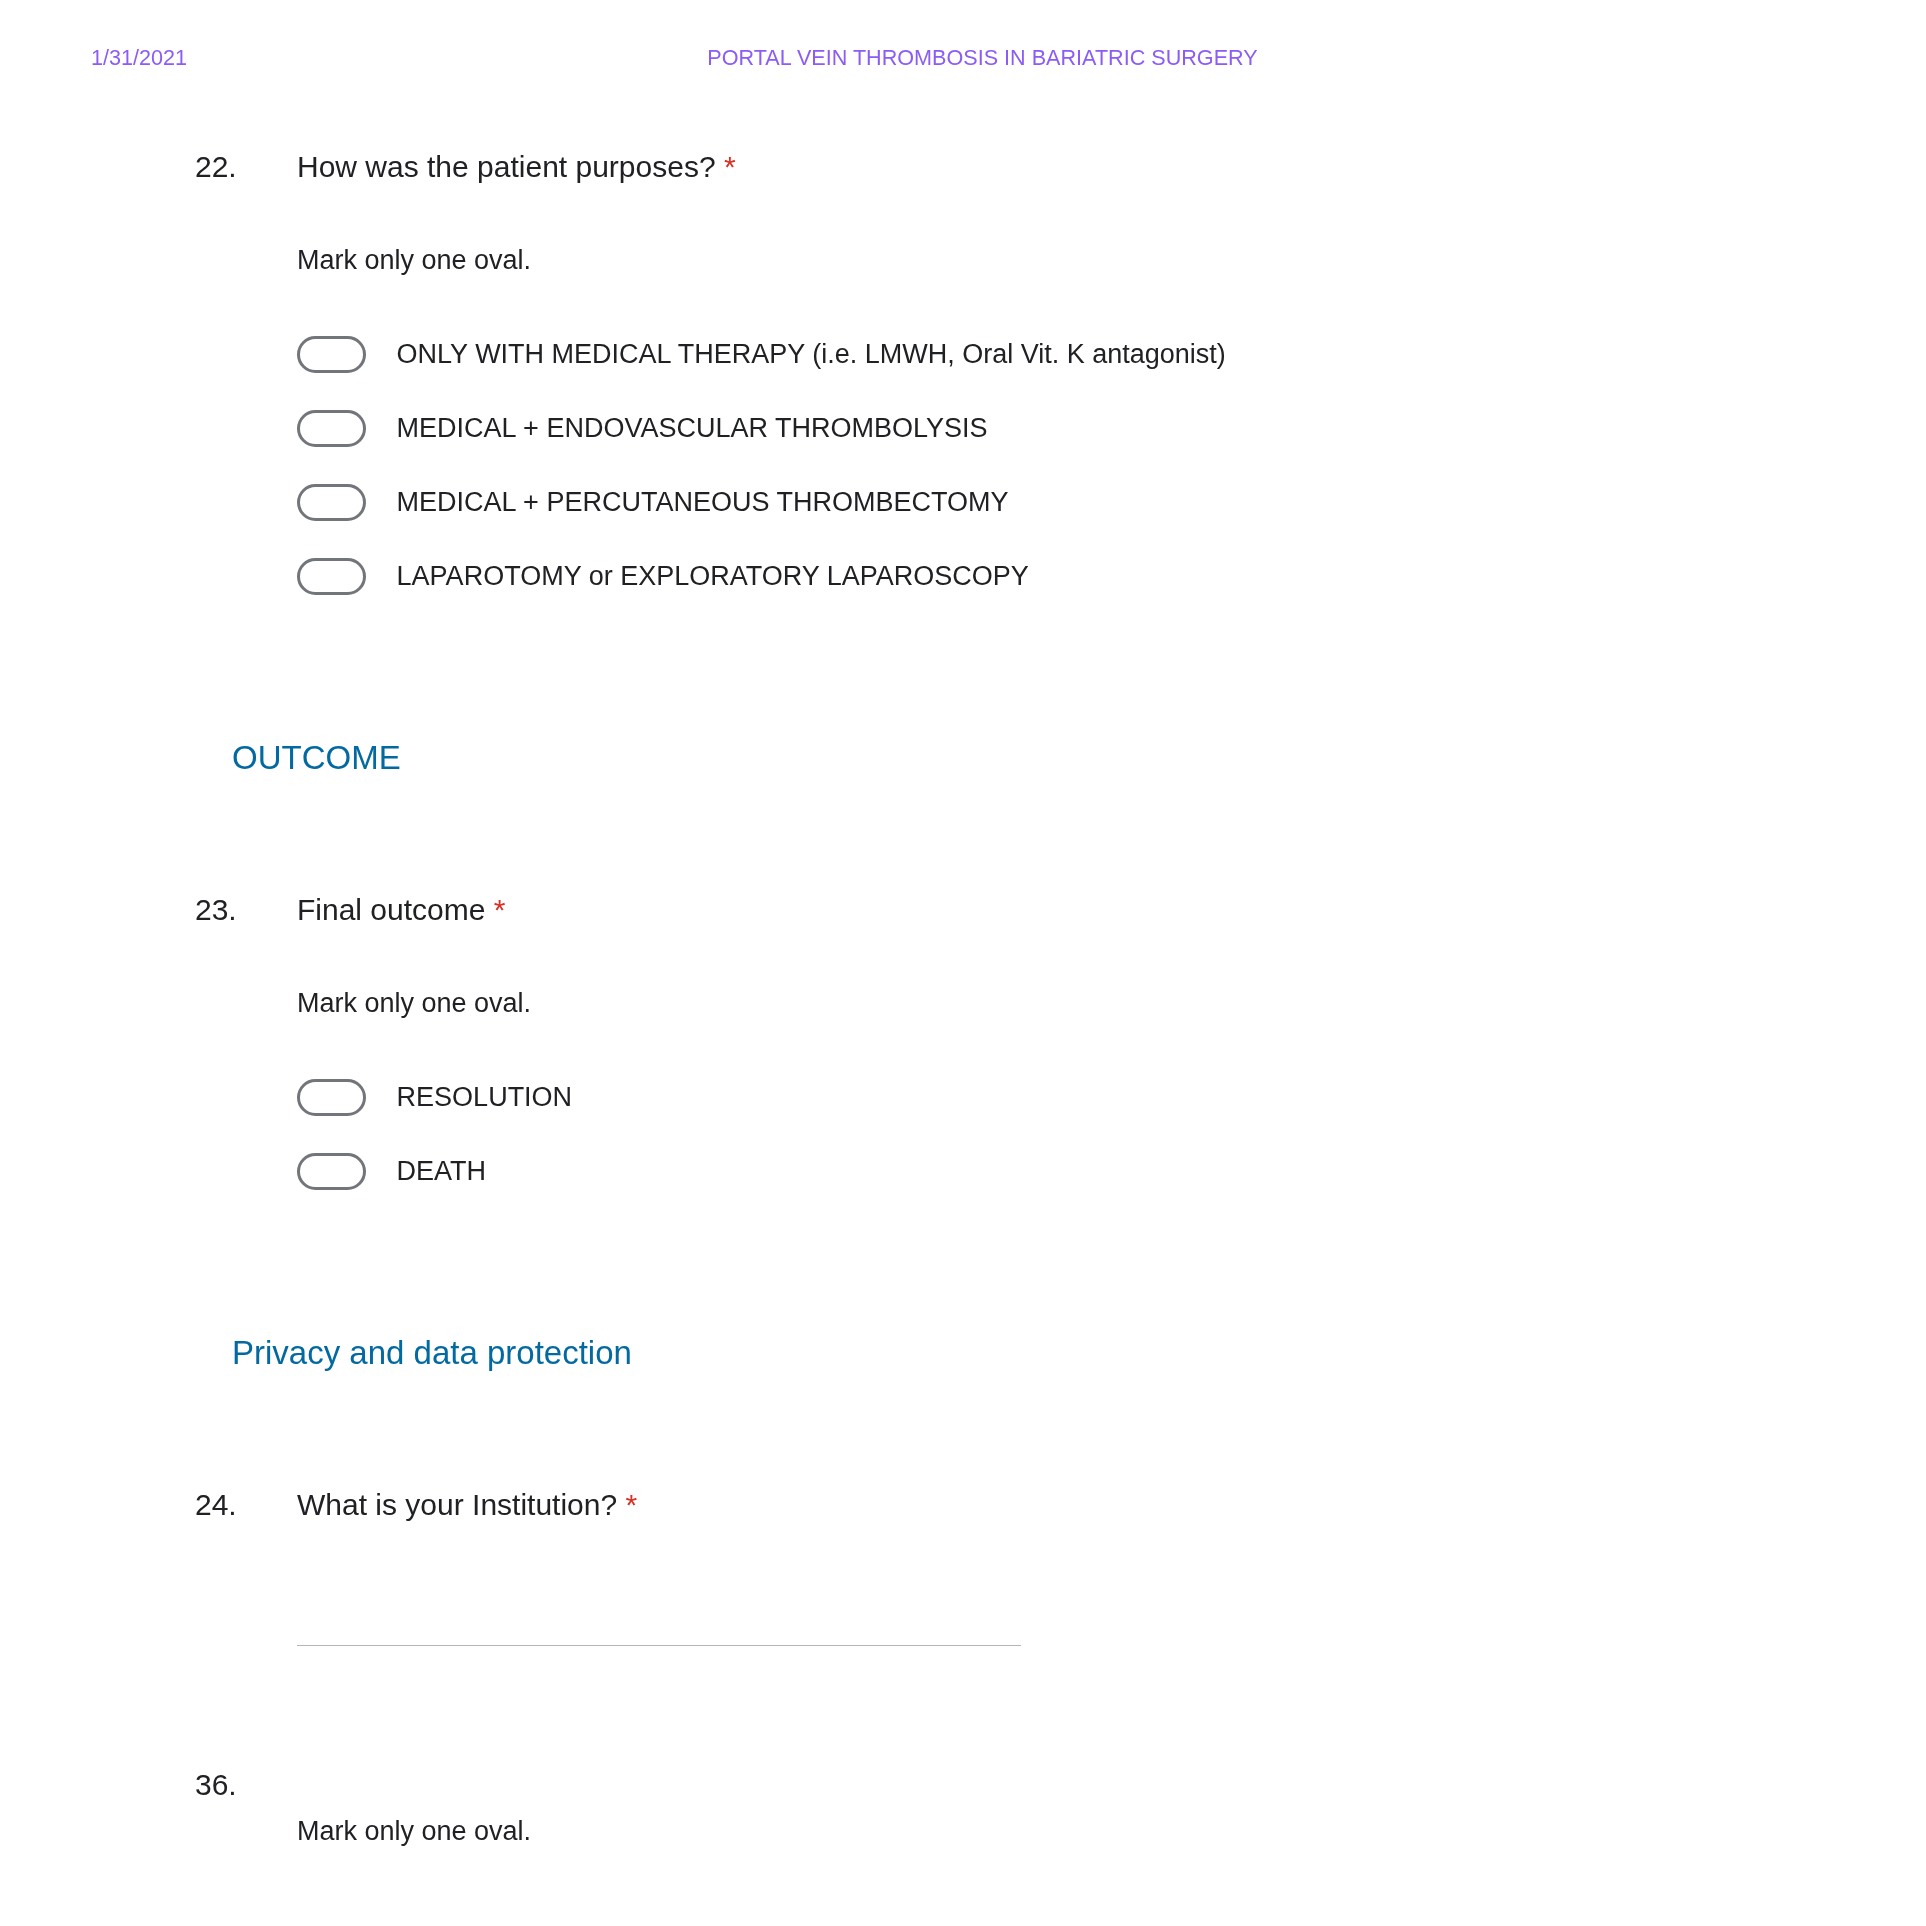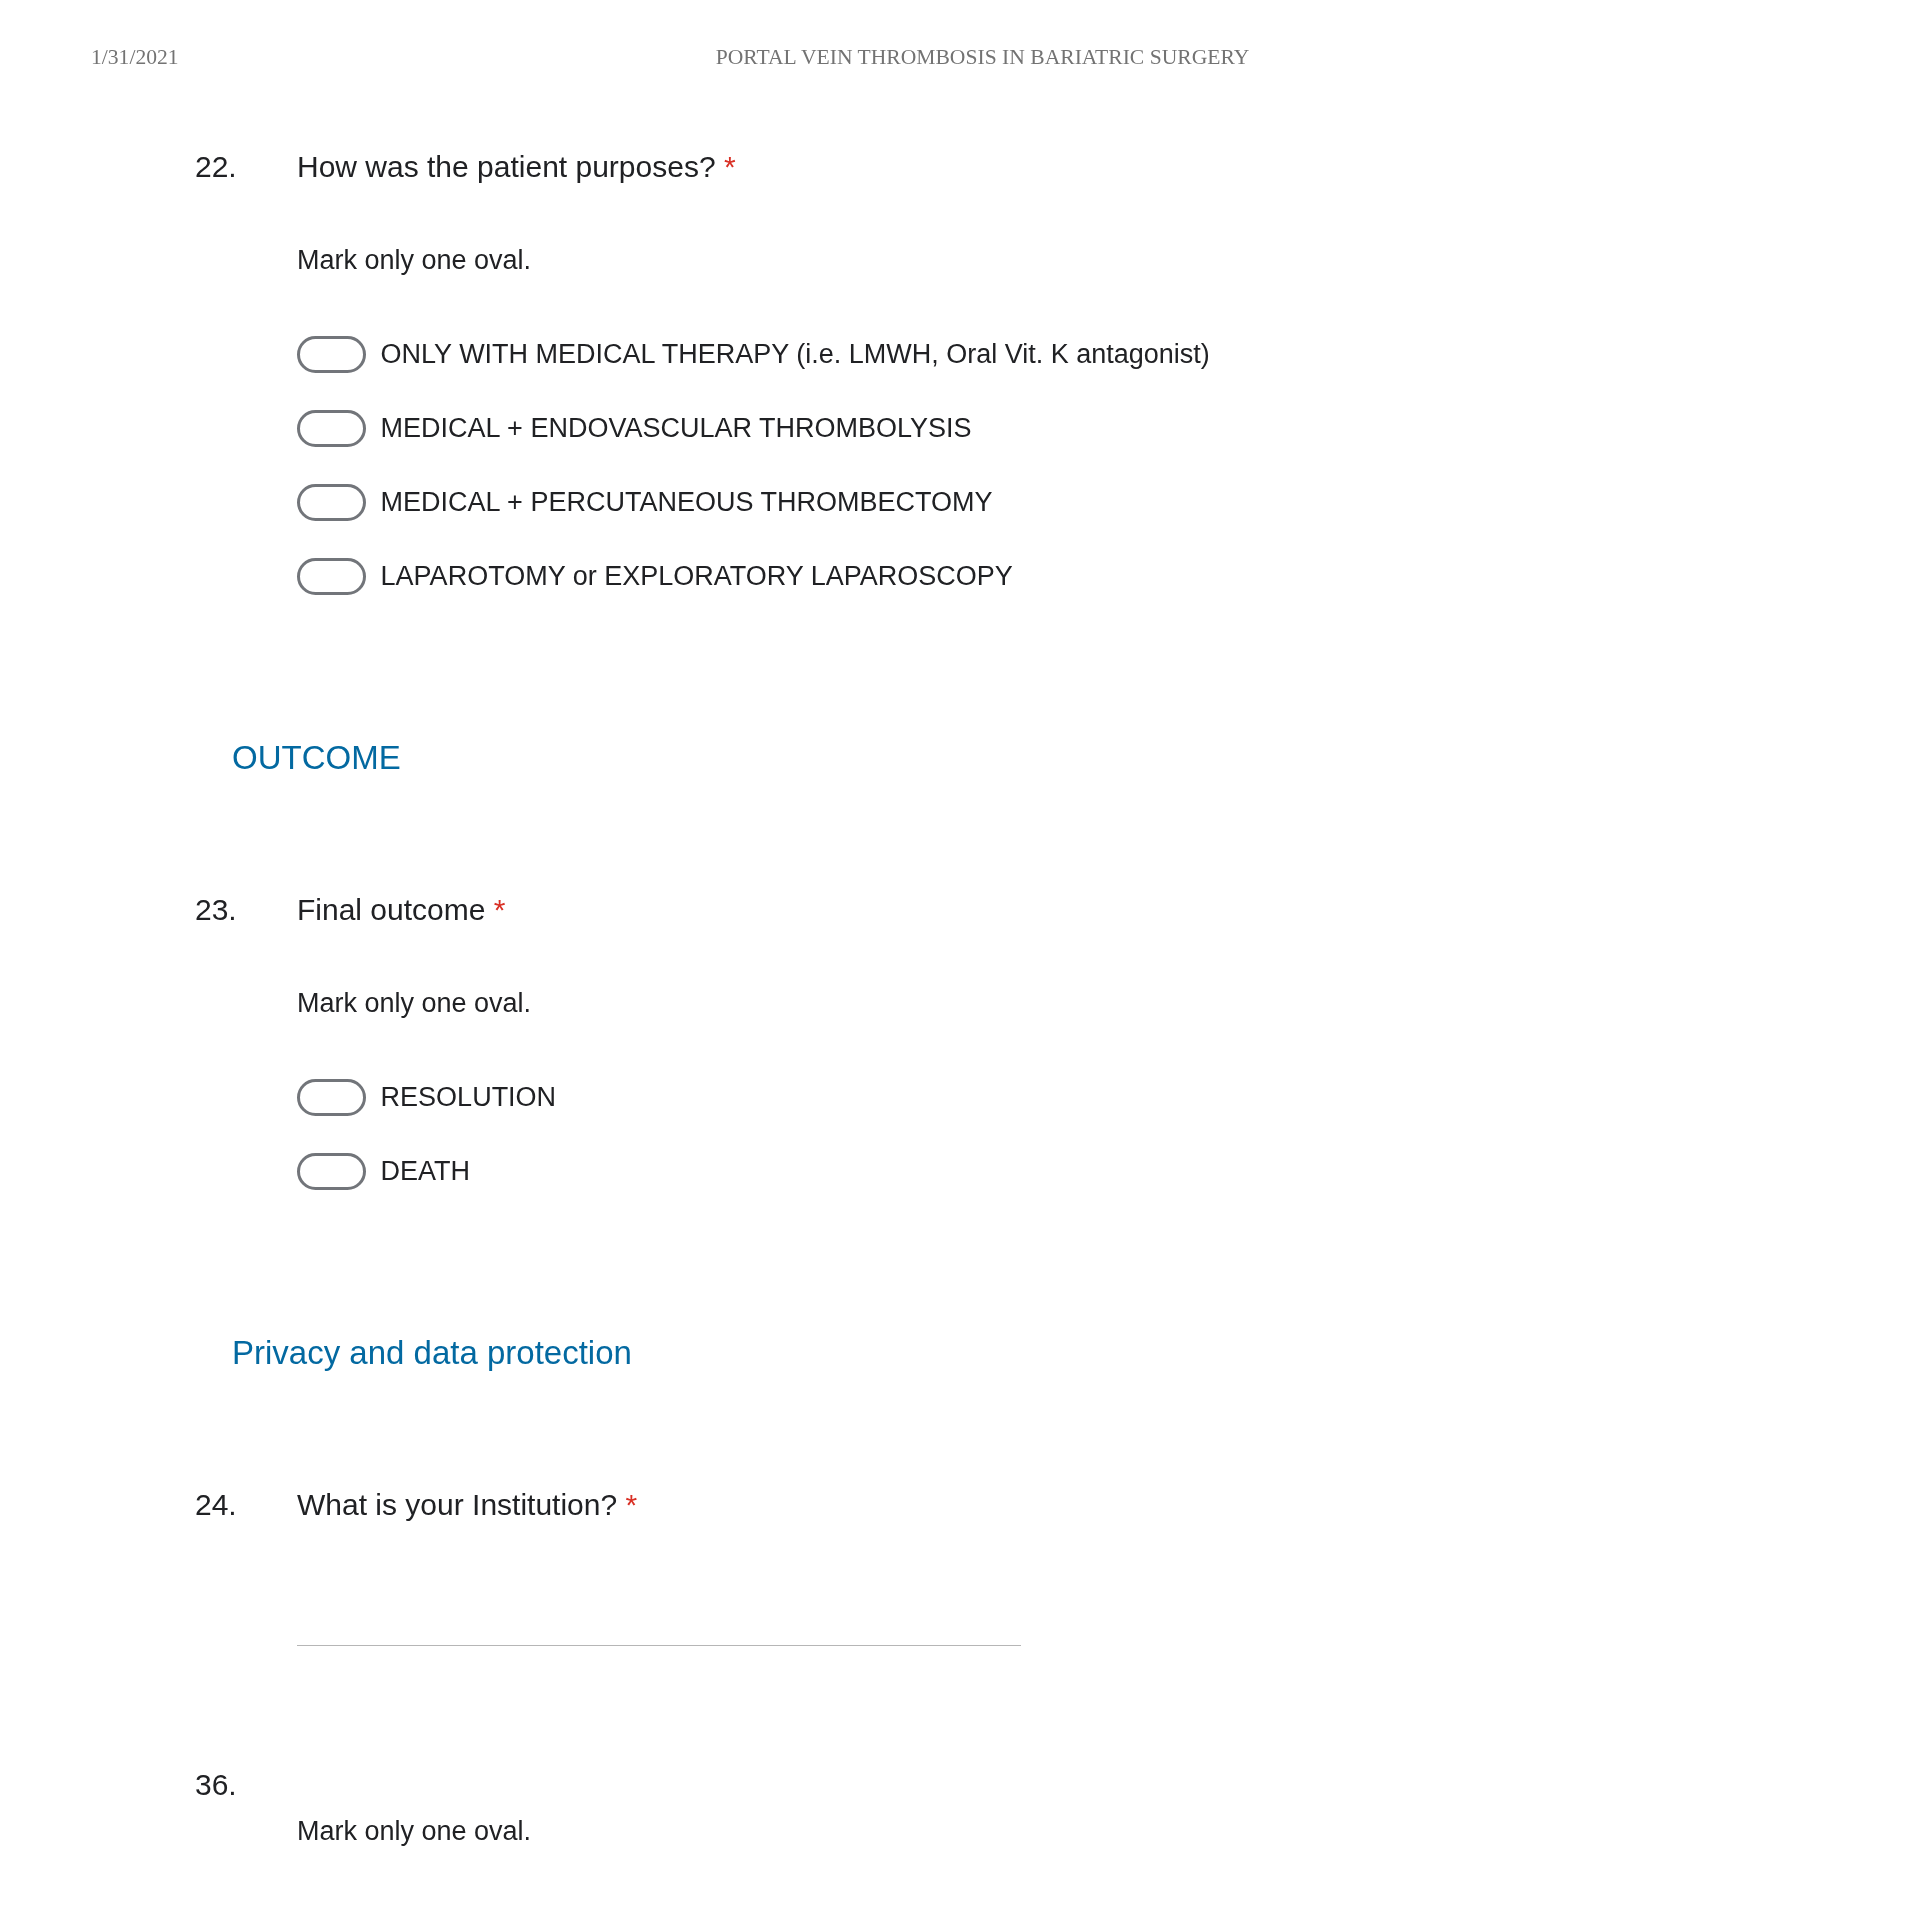--- a/index.html
+++ b/index.html
@@ -14,22 +14,21 @@
   }
 
   
   .header {
     position: absolute;
     top: 45px;
     left: 91px;
     right: 91px;
     height: 27px;
     font-size: 21.6px;
-    color: #737373;
-    font-family: Liberation Serif, serif;
+    color: #8b5cf6;
   }
   .header .date { position: absolute; left: 0; top: 0; }
   .header .title { text-align: center; }
 
   .footer {
     position: absolute;
     bottom: 40px;
     left: 91px;
     right: 91px;
     font-size: 21px;
@@ -64,20 +63,21 @@
     font-size: 27px;
     line-height: 1.3;
   }
 
   .options { margin-top: 58px; }
   .option {
     display: flex;
     align-items: center;
     height: 37px;
     margin-bottom: 37px;
+    gap: 16px;
   }
   .option:last-child { margin-bottom: 0; }
   .oval {
     box-sizing: border-box;
     width: 69px;
     height: 37px;
     border: 3.1px solid #72757a;
     border-radius: 18.5px;
     background: #ffffff;
     margin-right: 14.6px;

